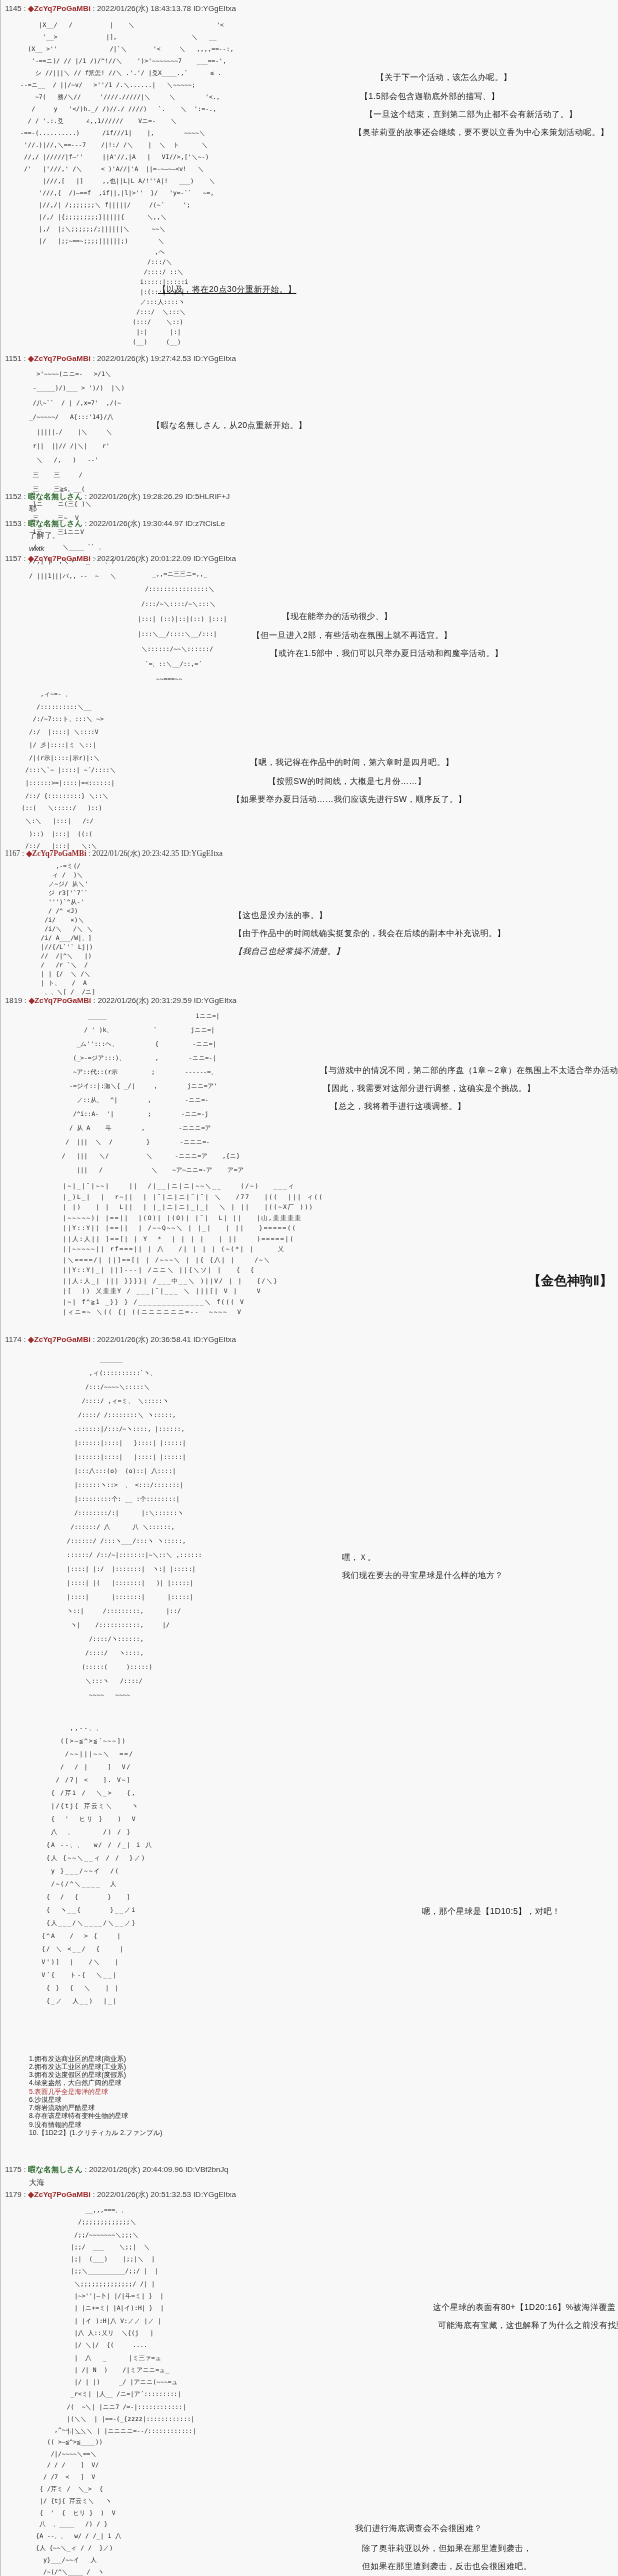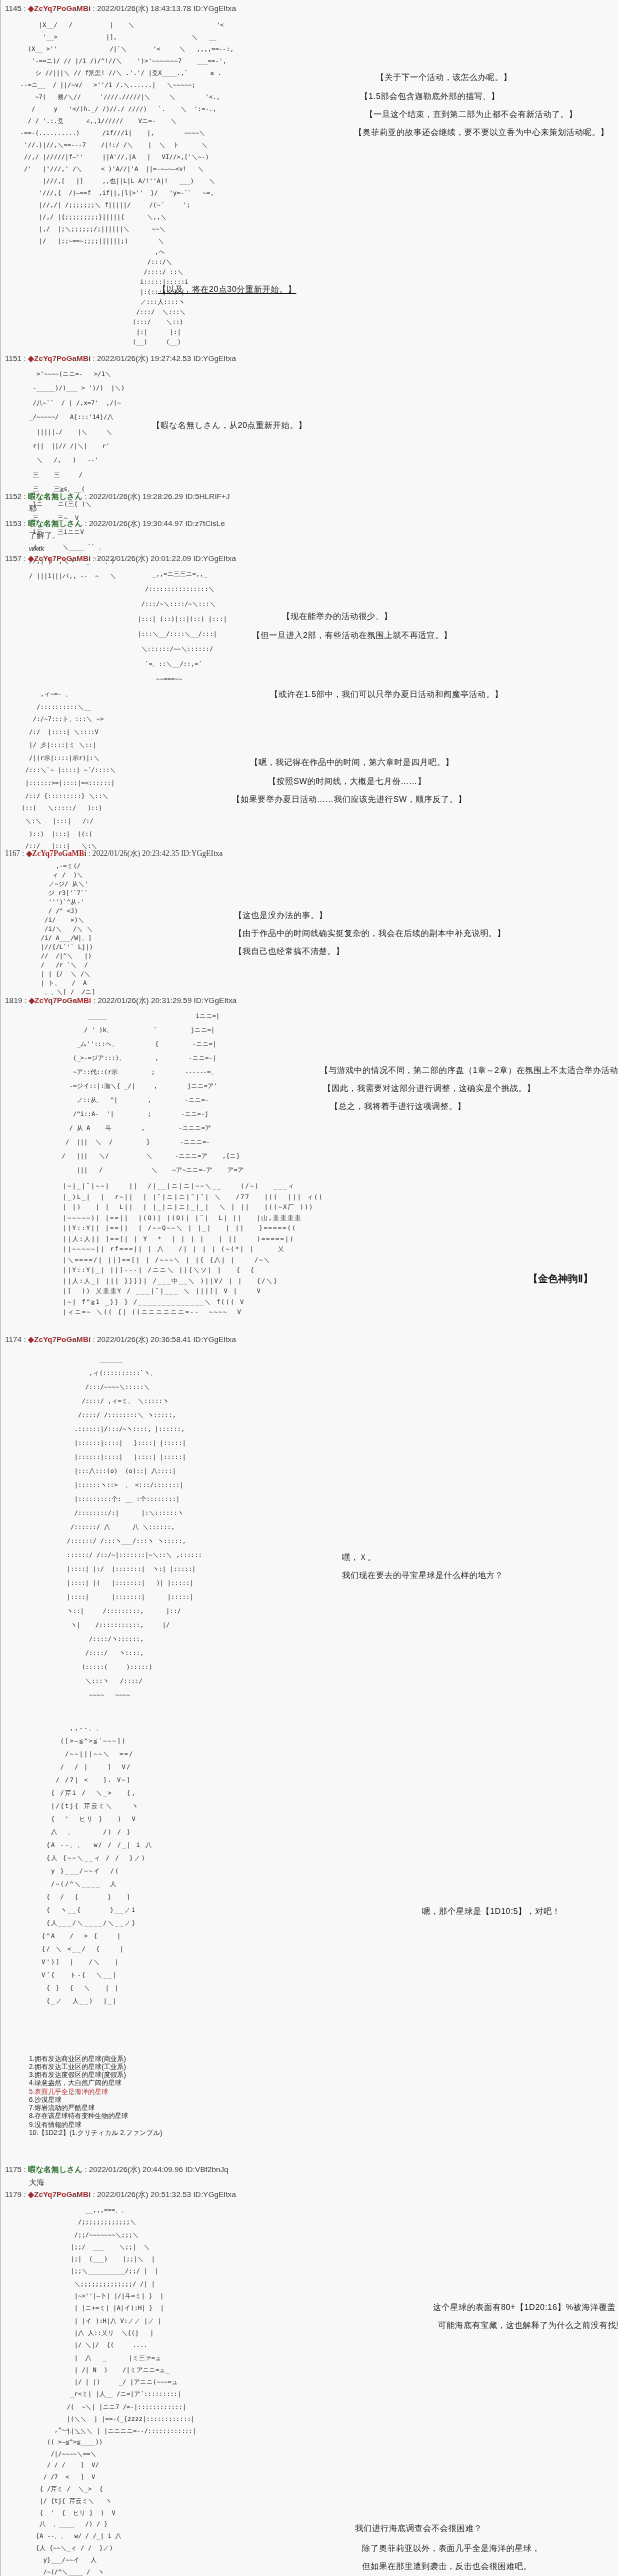--- a/index.html
+++ b/index.html
@@ -9,21 +9,21 @@
   .post-header{position:absolute;left:4.1px;font-size:7.7px;color:#3c3c3c;white-space:nowrap;}
   .post-header .name{font-weight:bold;}
   .name-trip{color:#9e2a2a;}
   .name-anon{color:#2e6b2e;}
   .aa{position:absolute;margin:0;font-family:"DejaVu Sans Mono",monospace;
       color:#242424;white-space:pre;}
   .dline{position:absolute;font-size:8.2px;color:#1a1a1a;white-space:nowrap;letter-spacing:0.3px;}
   .reply{position:absolute;font-size:7.7px;color:#333;white-space:nowrap;}
   .list-item{position:absolute;font-size:6.7px;color:#222;white-space:nowrap;}
   .list-item.red{color:#b03434;}
-  .aa-label{position:absolute;font-size:10px;color:#1a1a1a;font-weight:bold;white-space:nowrap;}
+  .aa-label{position:absolute;font-size:13px;color:#1a1a1a;font-weight:bold;white-space:nowrap;}
 </style>
 </head>
 <body>
 
 <div id="page">
     <div class="post-header" style="left: 4.1px; top: 4.1px;"><span>1145</span><span> : </span><span class="name name-trip">◆ZcYq7PoGaMBi</span><span> : </span><span>2022/01/26(水) 18:43:13.78 ID:YGgEItxa</span></div>
     <pre class="aa" style="left: 15.5px; top: 18.5px; font-size: 6.2px; line-height: 12px;">      |X__/   /          |    ＼                      '&lt;
        '__&gt;             |],                    ＼   __
    (X__ &gt;''              /|`＼       '&lt;     ＼   ,,,,==--:,
     '-==ニ)/ // |/1 /)/^!//＼    ')&gt;'~~~~~~~7    ___==-',
@@ -83,21 +83,21 @@
     <pre class="aa" style="left: 129px; top: 566px; font-size: 6.2px; line-height: 15px;">      _,,=ニ三三ニ=,,_
     /::::::::::::::::＼
    /:::/~＼::::/~＼:::＼
   |:::| (::)|::|(::) |:::|
   |:::＼__/::::＼__/:::|
    ＼::::::/~~＼::::::/
     `=、::＼__/::,=´
        ~~===~~</pre>
     <div class="dline" style="left: 281px; top: 611px;">【现在能举办的活动很少、】</div>
     <div class="dline" style="left: 251px; top: 630px;">【但一旦进入2部，有些活动在氛围上就不再适宜。】</div>
-    <div class="dline" style="left: 269px; top: 648px; margin-top: 41px;">【或许在1.5部中，我们可以只举办夏日活动和阎魔亭活动。】</div>
+    <div class="dline" style="left: 269px; top: 648px;">【或许在1.5部中，我们可以只举办夏日活动和阎魔亭活动。】</div>
     <pre class="aa" style="left: 20.6px; top: 688px; font-size: 6.2px; line-height: 12.7px;">     ,ィ~=- 、
     /::::::::::＼__
    /:/~7:::ト、:::＼ ~&gt;
   /:/  |::::| ＼::::V
   |/ 彡|::::|ミ ＼::|
   /|(r示|::::|示r)|:＼
  /:::＼`~ |::::| ~´/::::＼
  |::::::&gt;=|::::|=&lt;::::::|
  /::/ {:::::::::} ＼::＼
 (::(   ＼:::::/   )::)
@@ -118,21 +118,21 @@
   /i/＼   /＼ ＼
  /i/ A___/W|、]
  |//{/L`'` Lj|)
  //  /|^＼   |)
  /   /r `＼  /
  | | {/  ＼ /＼
  | ト、   /  A
   、、＼[ /  /ニ]</pre>
     <div class="dline" style="left: 233px; top: 910px;">【这也是没办法的事。】</div>
     <div class="dline" style="left: 233px; top: 928px;">【由于作品中的时间线确实挺复杂的，我会在后续的副本中补充说明。】</div>
-    <div class="dline" style="left: 233px; top: 946px;">【我自己也经常搞不清楚。】</div>
+    <div class="dline" style="left: 233px; top: 946px; font-style: italic;">【我自己也经常搞不清楚。】</div>
     <div class="post-header" style="left: 4.1px; top: 996px;"><span>1819</span><span> : </span><span class="name name-trip">◆ZcYq7PoGaMBi</span><span> : </span><span>2022/01/26(水) 20:31:29.59 ID:YGgEItxa</span></div>
     <pre class="aa" style="left: 57px; top: 1009px; font-size: 6.2px; line-height: 14px;">        _____                        iニニ=|
        / ' )k、           `         jニニ=|
      _ム'':::ヘ、          {         -ニニ=|
     (_&gt;-=ジア:::)、        ,        -ニニ=-|
     ~ア::代::(r示         ;        ------=、
    -=ジイ::|:泇＼{ _/|     ,        jニニ=ア'
      ノ::从、  ^|        ,         -ニニ=-
     /^i::A-  '|         ;        -ニニ=-j
    / 从 A    斗        ,         -ニニニ=ア
@@ -256,16 +256,16 @@
    /~(/^＼____ /  ヽ
   {  /  {     }    ]
   {  ヽ__{     }__ノi
   {人___/＼___/＼__ノ}
   {A    /  &gt; {     |
   {/＼ &lt;__/  {     |
   V')]  |  /＼    |
   V´{   ト-{  ＼__|
    {_ノ   人__)  |_|</pre>
     <div class="dline" style="left: 354px; top: 2523px;">我们进行海底调查会不会很困难？</div>
-    <div class="dline" style="left: 361px; top: 2543px;">除了奥菲莉亚以外，表面几乎全是海洋的星球，</div>
+    <div class="dline" style="left: 361px; top: 2543px;">除了奥菲莉亚以外，但如果在那里遭到袭击，</div>
     <div class="dline" style="left: 361px; top: 2561px;">但如果在那里遭到袭击，反击也会很困难吧。</div>
   </div>
 
 
 </body></html>

